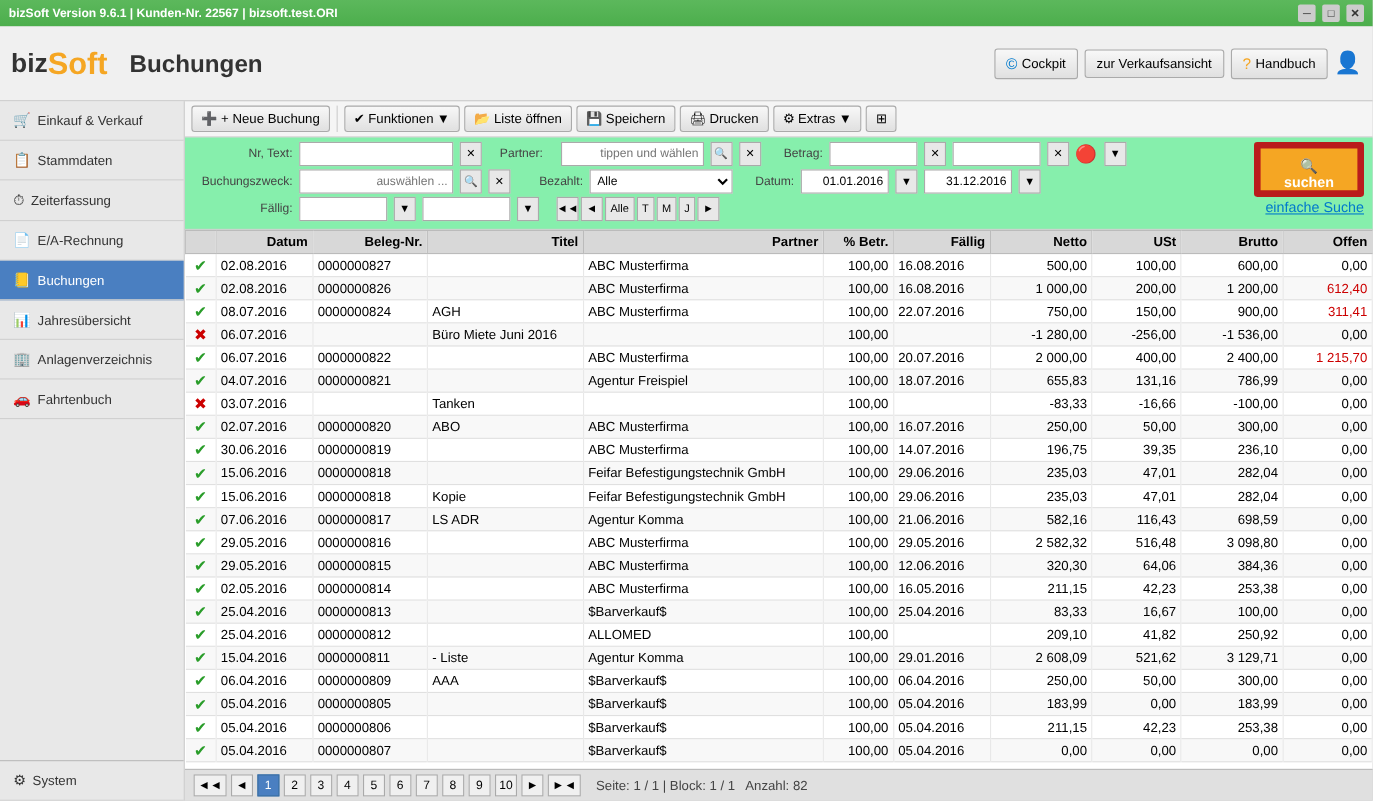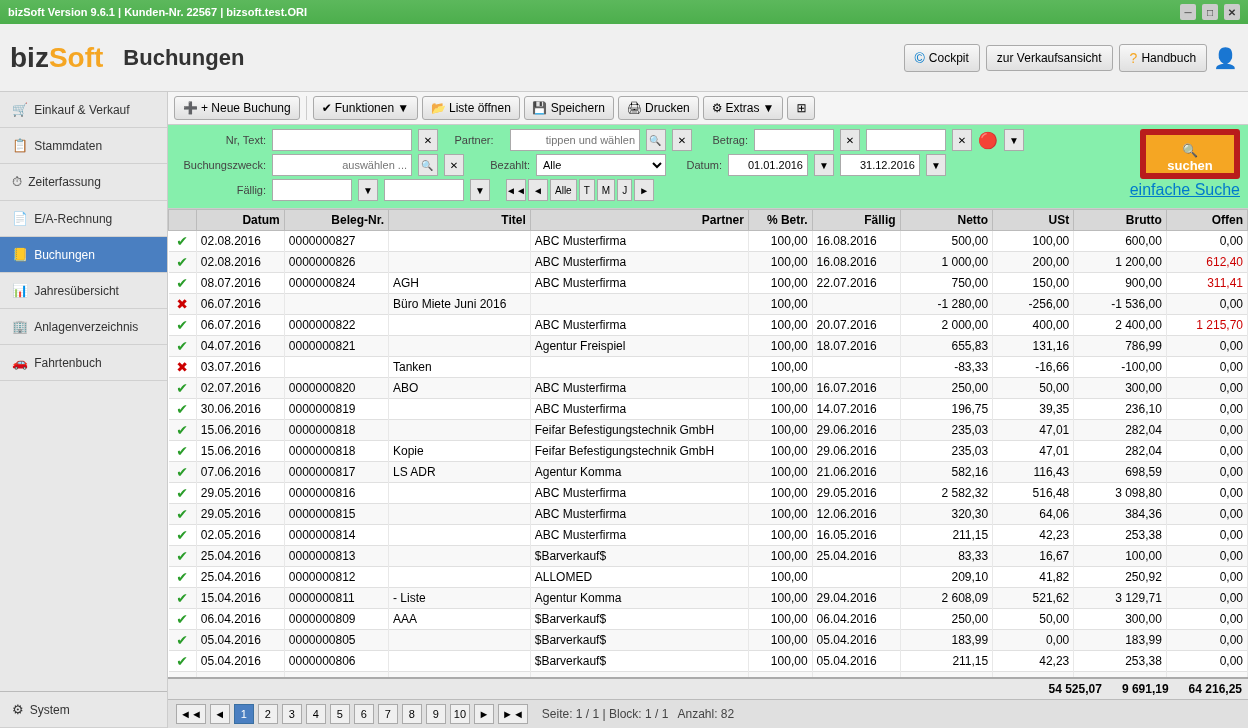--- a/index.html
+++ b/index.html
@@ -27,21 +27,21 @@
     #header {
       background: #f0f0f0;
       padding: 6px 10px;
       display: flex;
       align-items: center;
       justify-content: space-between;
       border-bottom: 1px solid #ccc;
       height: 68px;
     }
     #logo { display: flex; align-items: center; }
-    #logo .biz { font-size: 28px; font-weight: bold; color: #333; }
+    #logo .biz { font-size: 24px; font-weight: bold; color: #333; }
     #logo .soft { font-size: 28px; font-weight: bold; color: #f5a623; }
     #page-title-text { font-size: 22px; font-weight: bold; color: #333; margin-left: 20px; }
     #header-buttons { display: flex; gap: 6px; align-items: center; }
     .header-btn {
       display: flex; align-items: center; gap: 4px;
       padding: 5px 10px; border: 1px solid #aaa;
       background: linear-gradient(to bottom, #f8f8f8, #e0e0e0);
       border-radius: 3px; cursor: pointer; font-size: 12px;
     }
     .cockpit-icon { color: #007acc; font-size: 14px; }
@@ -110,21 +110,21 @@
     .filter-select {
       height: 22px; border: 1px solid #aaa; background: white;
       padding: 1px 2px; font-size: 11px;
     }
     #search-btn {
       background: #f5a623; color: white; border: 6px solid #b91c1c;
       border-radius: 3px; padding: 8px 16px; font-size: 13px; font-weight: bold;
       cursor: pointer; height: 50px; width: 100px;
     }
     .search-right { display: flex; flex-direction: column; align-items: flex-end; gap: 2px; }
-    .einfache-link { color: #007acc; font-size: 16px; cursor: pointer; text-decoration: underline; }
+    .einfache-link { color: #007acc; font-size: 13px; cursor: pointer; text-decoration: underline; }
 
     .date-nav { display: flex; align-items: center; gap: 2px; }
     .date-nav-btn {
       height: 22px; width: 20px; border: 1px solid #aaa;
       background: #e8e8e8; cursor: pointer; display: flex;
       align-items: center; justify-content: center; font-size: 10px;
     }
     .date-quick-btn {
       height: 22px; padding: 0 4px; border: 1px solid #aaa;
       background: #e8e8e8; cursor: pointer; font-size: 10px;
@@ -596,21 +596,21 @@
       <td class="td-right">250,92</td>
       <td class="td-right">0,00</td>
     </tr>
             <tr style="background: rgb(248, 248, 248);">
       <td class="td-center"><span class="status-green">✔</span></td>
       <td>15.04.2016</td>
       <td>0000000811</td>
       <td>- Liste</td>
       <td>Agentur Komma</td>
       <td class="td-right">100,00</td>
-      <td>29.04.2016</td>
+      <td>29.01.2016</td>
       <td class="td-right">2 608,09</td>
       <td class="td-right">521,62</td>
       <td class="td-right">3 129,71</td>
       <td class="td-right">0,00</td>
     </tr>
             <tr>
       <td class="td-center"><span class="status-green">✔</span></td>
       <td>06.04.2016</td>
       <td>0000000809</td>
       <td>AAA</td>
@@ -658,31 +658,20 @@
       <td>05.04.2016</td>
       <td class="td-right">0,00</td>
       <td class="td-right">0,00</td>
       <td class="td-right">0,00</td>
       <td class="td-right">0,00</td>
     </tr>
           </tbody>
       </table>
     </div>
 
-    <div id="table-footer">
-      <span class="footer-total">
-        <span>54 525,07</span>
-      </span>
-      <span class="footer-total">
-        <span>9 691,19</span>
-      </span>
-      <span class="footer-total">
-        <span>64 216,25</span>
-      </span>
-    </div>
 
     <div id="pagination">
       <button class="page-btn">◄◄</button>
       <button class="page-btn">◄</button>
       <button class="page-btn active">1</button>
       <button class="page-btn">2</button>
       <button class="page-btn">3</button>
       <button class="page-btn">4</button>
       <button class="page-btn">5</button>
       <button class="page-btn">6</button>

